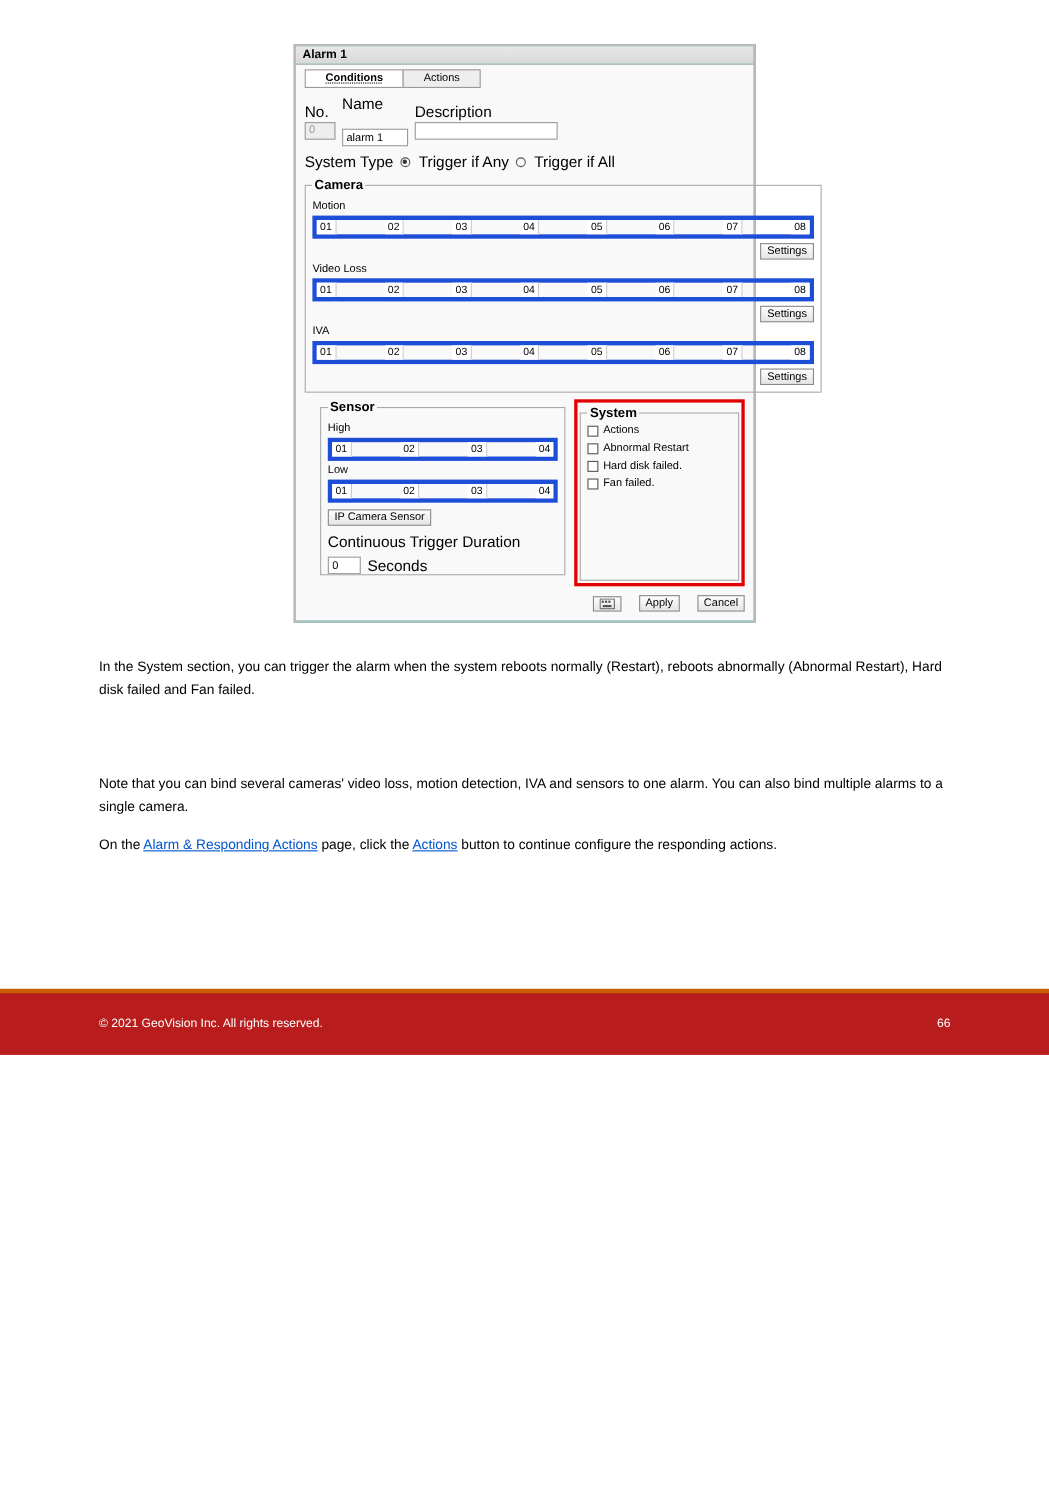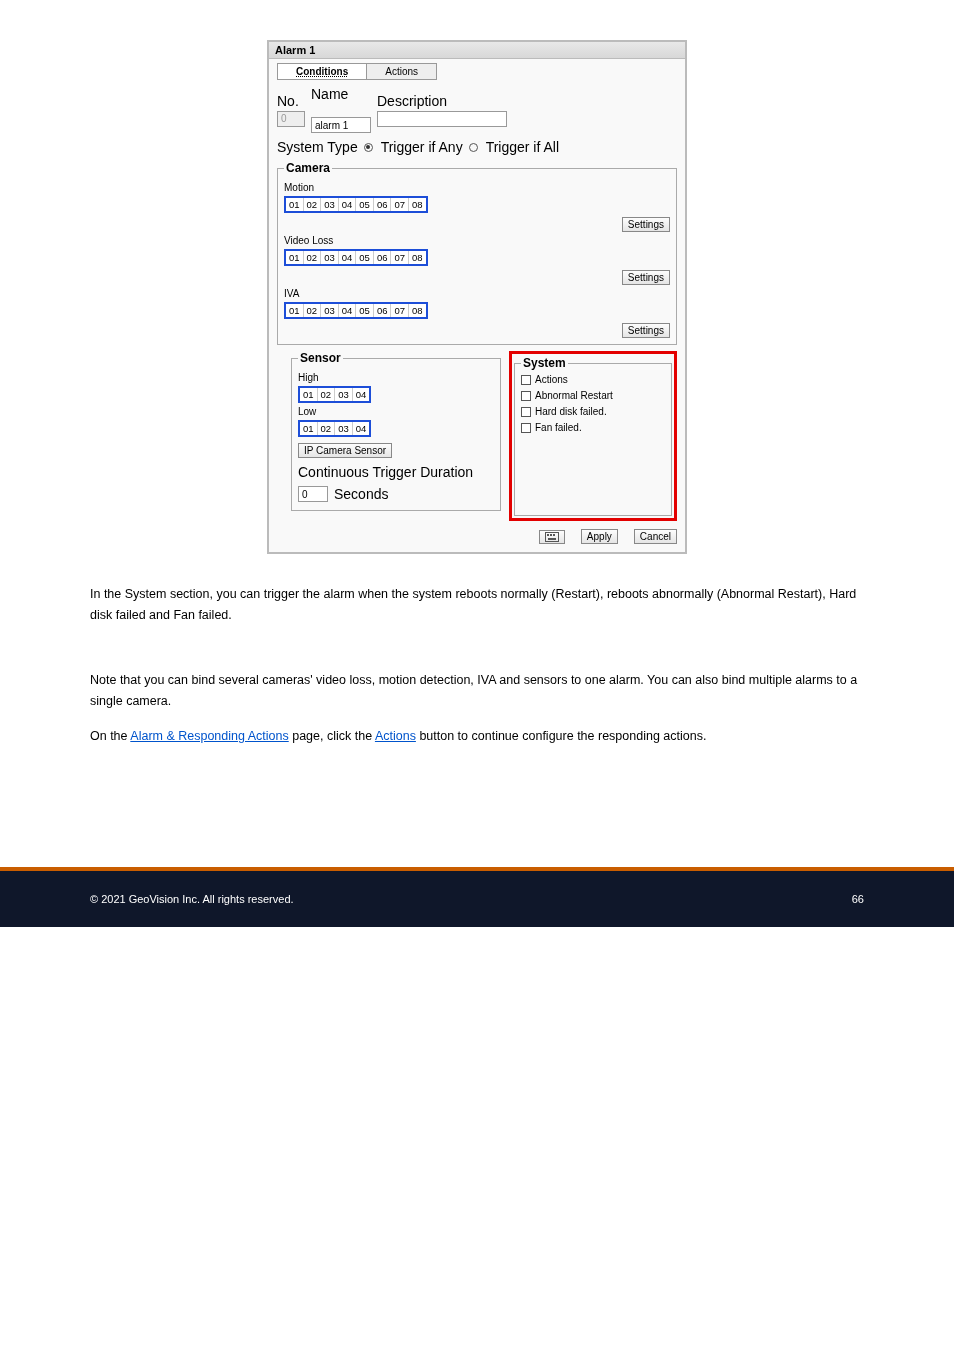--- a/index.html
+++ b/index.html
@@ -48,21 +48,21 @@
   .input-num { width: 30px; }
   
   .radio { width: 9px; height: 9px; border: 1px solid #555; border-radius: 50%; display: inline-flex; align-items: center; justify-content: center; margin-right: 2px; }
   .radio.selected::after { content: ""; width: 4px; height: 4px; background: #333; border-radius: 50%; }
   .checkbox { width: 10px; height: 10px; border: 1px solid #555; background: #fff; display: inline-block; margin-right: 4px; flex-shrink: 0; }
   
   fieldset { border: 1px solid #aaa; padding: 4px 6px 6px 6px; margin-bottom: 6px; font-size: 10px; }
   fieldset > legend { font-weight: bold; padding: 0 2px; font-size: 12px; }
   .section-lbl { font-size: 10px; margin: 3px 0; }
   
-  .numgrid { display: flex; border: 2px solid #1d4ed8; width: fit-content; }
+  .numgrid { display: flex; border: 4px solid #1d4ed8; width: fit-content; gap: 44px; }
   .numgrid span { border-right: 1px solid #ccc; padding: 1px 3px; font-size: 9.5px; background: #fff; }
   .numgrid span:last-child { border-right: none; }
   
   .btn {
     border: 1px solid #888;
     background: linear-gradient(#fdfdfd, #e5e5e5);
     padding: 1px 5px;
     font-size: 10px;
     cursor: pointer;
   }
@@ -77,29 +77,29 @@
     padding: 2px;
   }
   .system-box fieldset { margin-bottom: 0; height: 160px; }
   .sys-item { display: flex; align-items: center; margin-bottom: 5px; font-size: 10px; }
   
   .dialog-footer { display: flex; justify-content: flex-end; gap: 16px; margin-top: 8px; align-items: center; }
   .keyboard-icon svg { display: block; }
   
   
   .para { font-size: 12.5px; line-height: 1.7; margin-bottom: 14px; color: #000; }
-  .para.space-top { margin-top: 43px; }
+  .para.space-top { margin-top: 63px; }
   .subhead { font-size: 13.5px; font-weight: bold; color: #e67817; margin: 30px 0 12px 0; }
   .link { color: #0054cc; text-decoration: underline; }
   
   
   .footer-band {
     margin-top: 120px;
     height: 60px;
-    background: #0f172a;
+    background: #b91c1c;
     border-top: 4px solid #c95d00;
     color: #fff;
     font-size: 11px;
     display: flex;
     align-items: center;
     justify-content: space-between;
     padding: 0 90px;
   }
 </style>
 </head>

